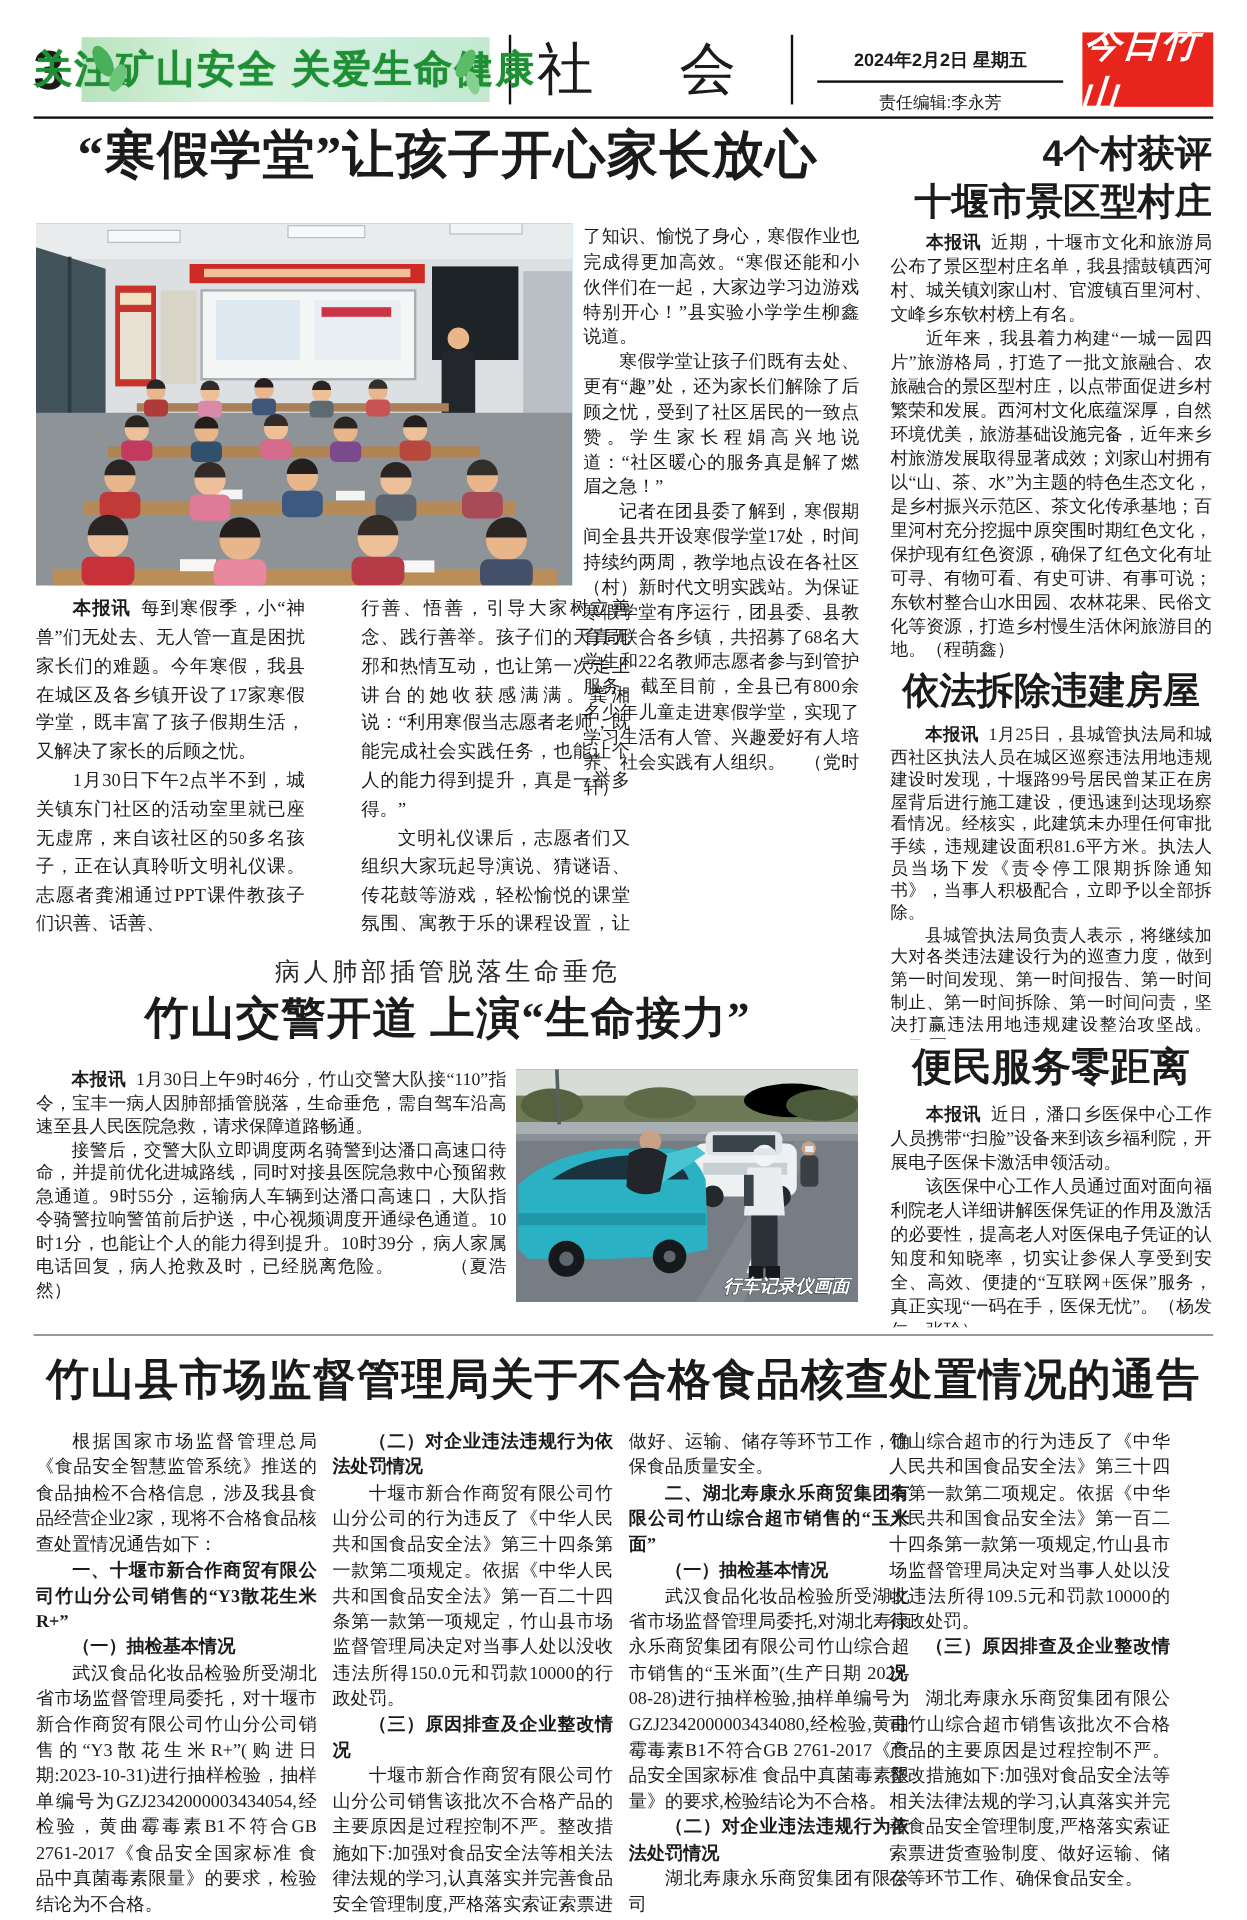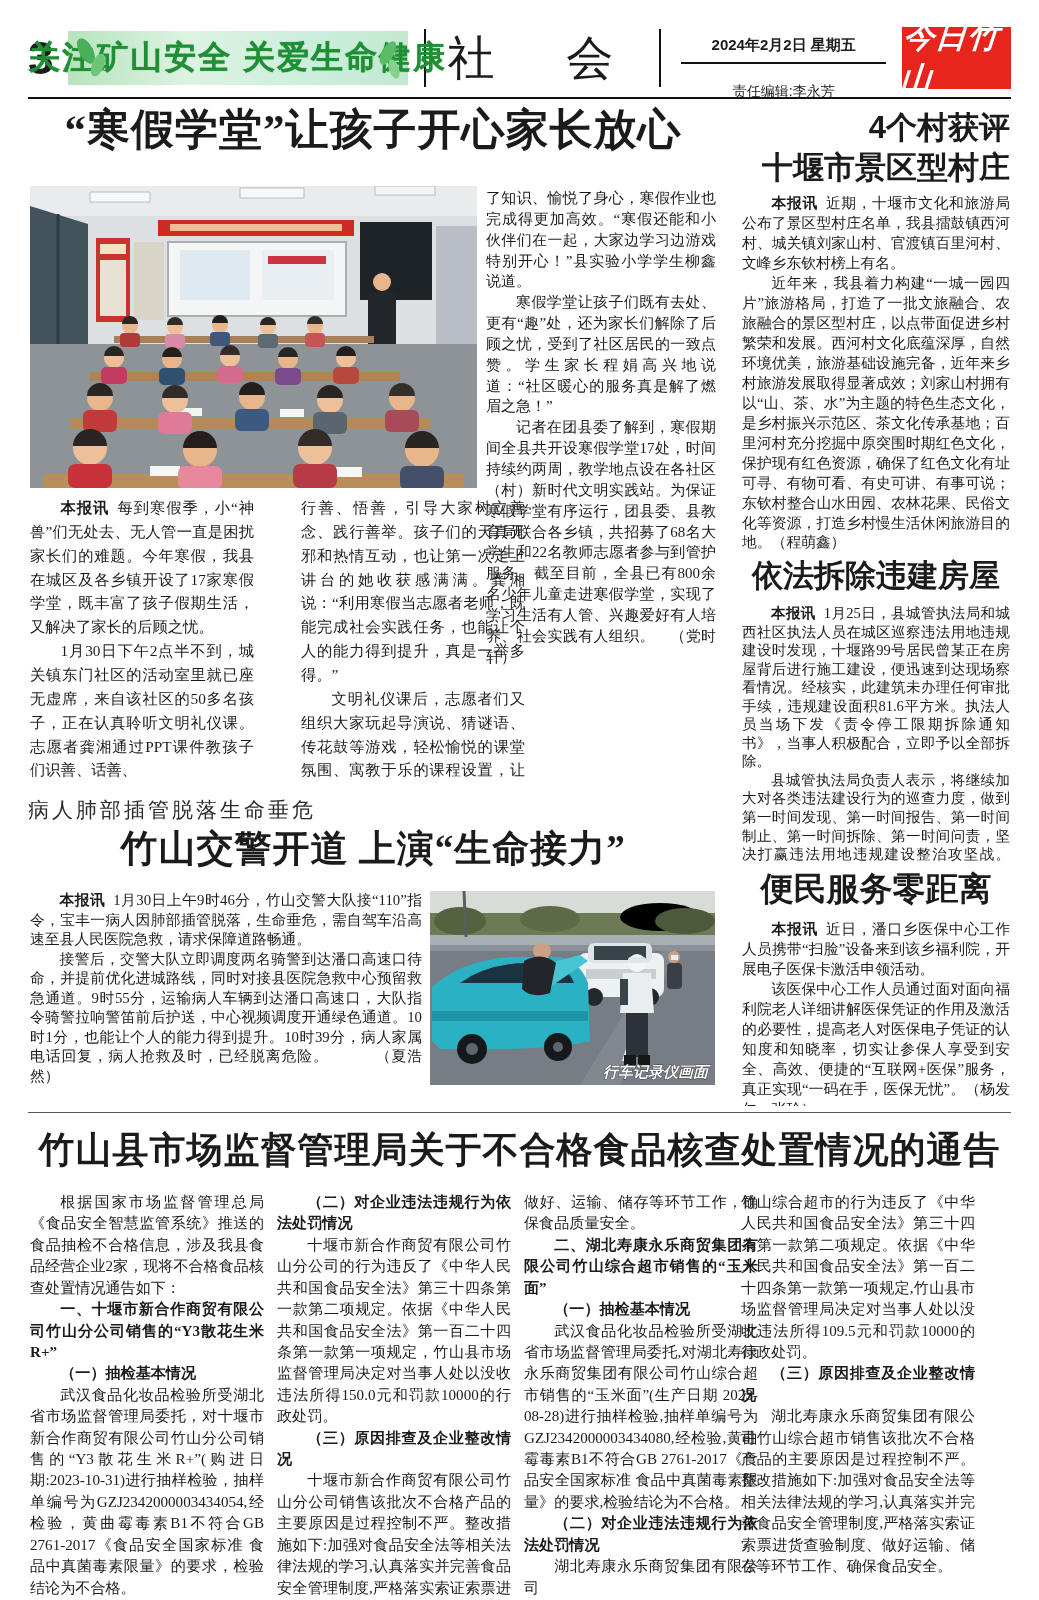--- a/index.html
+++ b/index.html
@@ -12,36 +12,36 @@
   .hdr{position:absolute;left:28px;top:24px;width:983px;height:68px;display:flex;align-items:center;}
   .pageno{font-family:"Liberation Sans","DejaVu Sans",sans-serif;font-weight:bold;font-size:46px;line-height:1;}
   .banner{margin-left:14px;width:340px;height:54px;display:flex;align-items:center;justify-content:center;
     background:linear-gradient(90deg,#b7e3bd 0%,#ddf3e2 35%,#cdeedd 70%,#c2e9cf 100%);position:relative;}
   .banner .btxt{font-family:"Liberation Sans","DejaVu Sans",sans-serif;font-weight:bold;font-size:32px;color:#1f8f35;letter-spacing:2px;white-space:nowrap;text-shadow:0 0 1px #1f8f35;}
   .leaf{position:absolute;top:4px;}
   .vdiv{border-left:2px solid #111;height:58px;margin:0 16px;}
   .section{font-size:47px;font-weight:400;letter-spacing:30px;white-space:nowrap;line-height:1;padding-left:6px;}
   .dateblock{width:248px;font-family:"Liberation Sans","DejaVu Sans",sans-serif;margin-left:4px;margin-top:20px;}
   .dateblock .date{font-size:15px;font-weight:bold;text-align:center;padding-bottom:7px;border-bottom:2px solid #111;}
-  .dateblock .editor{font-size:14px;text-align:center;padding-top:19px;}
+  .dateblock .editor{font-size:14px;text-align:center;padding-top:8px;}
   .masthead{margin-left:16px;width:132px;height:62px;background:#e8251c;color:#fff;display:flex;align-items:center;justify-content:center;}
   .masthead span{font-size:31px;font-weight:bold;font-style:italic;letter-spacing:1px;transform:skewX(-4deg);}
   .hdr-rule{position:absolute;left:28px;width:983px;top:97px;border-top:2px solid #111;}
   
   .p{margin:0;text-indent:2em;text-align:justify;}
   .cont{text-indent:0;}
   .lead{font-weight:bold;margin-right:0.55em;}
   .colbox{position:absolute;overflow:hidden;}
   
   .a1-title{position:absolute;left:28px;top:104px;width:690px;text-align:center;
     font-size:43px;font-weight:900;letter-spacing:1px;line-height:1.2;}
   .a1c{font-size:15.3px;line-height:1.56;}
   .a1c3{font-size:15px;line-height:1.39;}
   
-  .mid-kicker{position:absolute;left:28px;top:796px;width:690px;font-size:21px;color:#2a2a2a;letter-spacing:3px;}
+  .mid-kicker{position:absolute;left:28px;top:796px;width:690px;text-align:center;font-size:21px;color:#2a2a2a;letter-spacing:3px;}
   .mid-title{position:absolute;left:28px;top:824px;width:690px;text-align:center;font-size:37px;font-weight:900;letter-spacing:1px;}
   .mid-body{font-size:14.8px;line-height:1.32;}
   
   .r-title{position:absolute;left:742px;width:268px;text-align:center;
     font-family:"Liberation Sans","DejaVu Sans",sans-serif;font-weight:900;line-height:1.28;}
   .r-body{font-size:14.8px;line-height:1.35;}
   .r2-body{font-size:14.5px;line-height:1.28;}
   
   .notice-rule{position:absolute;left:28px;width:983px;top:1112px;border-top:1px solid #555;}
   .notice-title{position:absolute;left:28px;top:1126px;width:983px;text-align:center;

